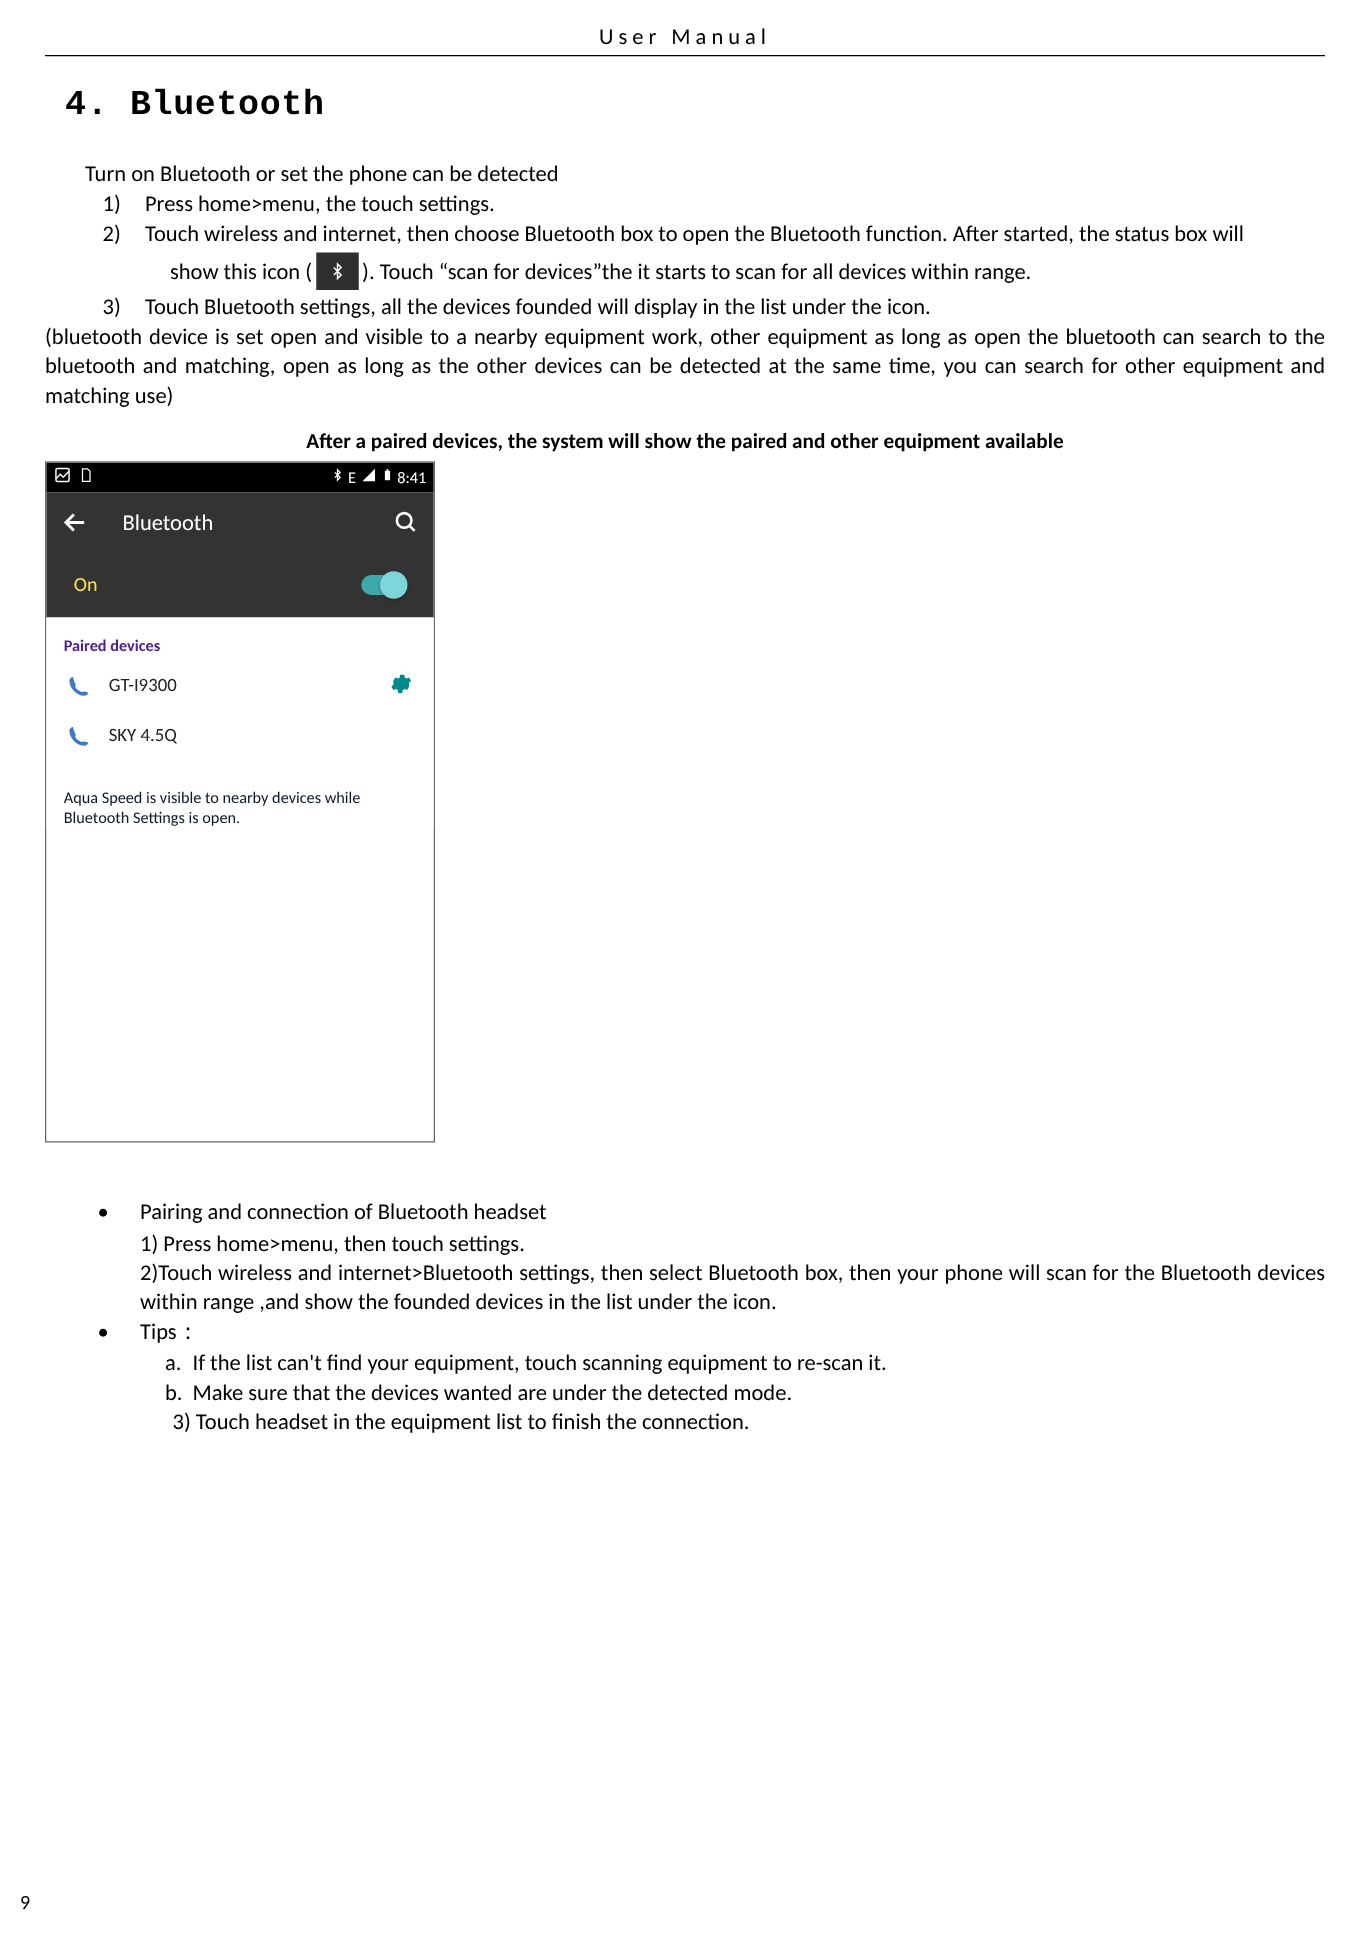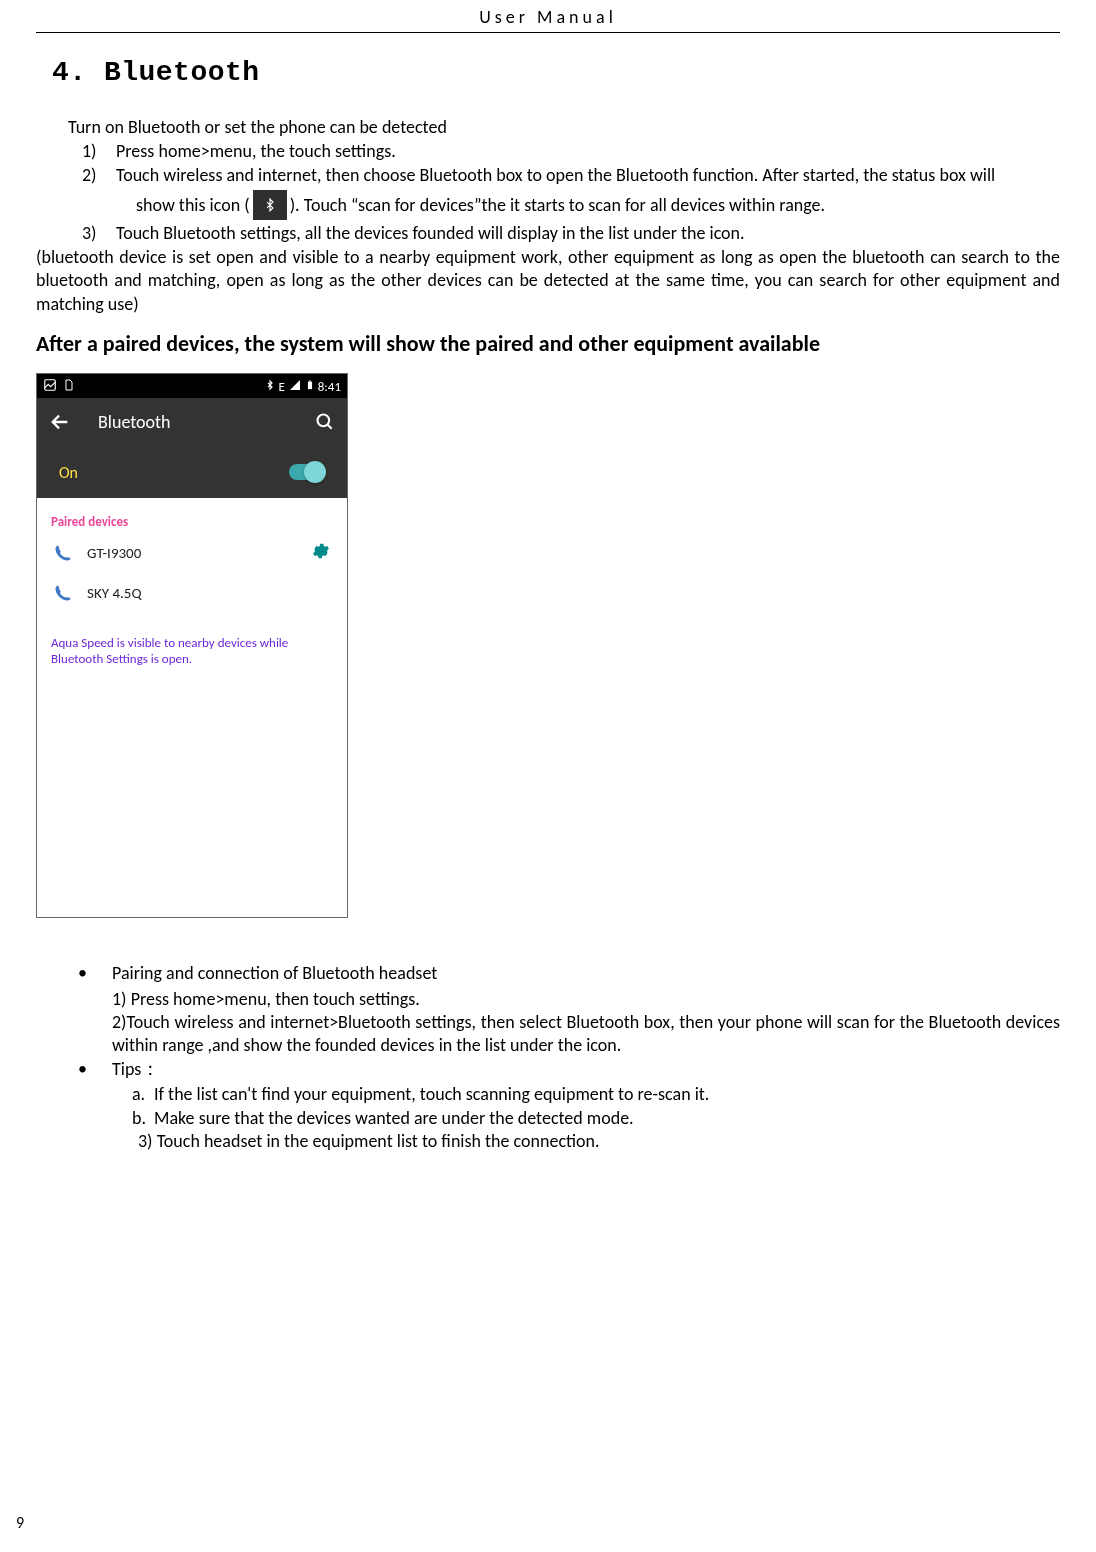--- a/index.html
+++ b/index.html
@@ -1,51 +1,51 @@
 <!DOCTYPE html>
 <html><head>
 <meta charset="utf-8">
 <style>
   * { margin: 0; padding: 0; box-sizing: border-box; }
   html, body { width: 1096px; background: #fff; font-family: "Calibri", "Segoe UI", Arial, sans-serif; color: #000; }
-  .page { width: 1096px; height: 1552px; position: relative; padding: 0 36px; }
+  .page { width: 1096px; height: 1552px; position: relative; padding: 12px 36px; }
   .header { text-align: center; font-size: 18px; padding-top: 6px; letter-spacing: 4px; }
   .hr { border: none; border-top: 1px solid #000; margin-top: 4px; margin-bottom: 24px; }
   .h2 { font-family: "Courier New", monospace; font-weight: bold; font-size: 28px; margin: 6px 0 28px 16px; letter-spacing: 0.5px; }
   .intro { font-size: 18px; margin-left: 32px; margin-bottom: 2px; }
   .ol { list-style: none; margin-left: 80px; }
   .ol > li { font-size: 18px; margin-bottom: 2px; position: relative; padding-right: 0; }
   .ol > li .num { position: absolute; left: -34px; top: 0; }
   .li2-line2 { display: flex; align-items: center; margin-top: 4px; padding-left: 20px; }
   .bticon { width: 34px; height: 30px; background: #2f2f2f; display: inline-flex; align-items: center; justify-content: center; margin: 0 3px; }
   .bticon svg { width: 14px; height: 20px; }
   .para { font-size: 18px; margin-top: 2px; text-align: justify; line-height: 1.3; }
-  .bold { font-weight: bold; font-size: 22px; margin-top: 14px; margin-bottom: 16px; }
+  .bold { font-weight: bold; font-size: 17px; margin-top: 14px; margin-bottom: 6px; text-align: center; }
 
   .phone { width: 312px; height: 545px; border: 1px solid #666; margin-top: 2px; background: #fff; position: relative; overflow: hidden; }
   .phone .statusbar { height: 24px; background: #000; display: flex; align-items: center; justify-content: space-between; padding: 0 6px; color: #fff; font-size: 12px; }
   .stat-left { display: flex; gap: 6px; align-items: center; }
   .stat-right { display: flex; gap: 3px; align-items: center; }
   .stat-right .t { font-size: 13px; }
   .appbar { background: #333; color: #fff; }
   .appbar-row1 { height: 48px; display: flex; align-items: center; padding: 0 12px; }
   .back { width: 22px; height: 22px; }
   .appbar-title { font-size: 18px; font-weight: 500; margin-left: 27px; flex: 1; }
   .search { width: 20px; height: 20px; }
   .appbar-row2 { height: 52px; display: flex; align-items: center; padding: 0 22px; justify-content: space-between; border-bottom: 0; }
   .ontext { font-size: 16px; color: #fde047; }
   .toggle { width: 36px; height: 16px; background: #3ea9ad; border-radius: 10px; position: relative; }
   .toggle-knob { position: absolute; right: -1px; top: -3px; width: 22px; height: 22px; border-radius: 50%; background: #7fd6d9; box-shadow: 0 1px 3px rgba(0,0,0,0.3); }
   .whitebody { background: #fff; padding: 10px 14px 0 14px; }
-  .section-label { color: #ec4899; font-size: 13px; font-weight: bold; padding: 6px 0 4px 0; }
+  .section-label { color: #4c1d95; font-size: 13px; font-weight: bold; padding: 6px 0 4px 0; }
   .device-row { display: flex; align-items: center; height: 40px; }
   .device-row .ph { width: 24px; display: flex; justify-content: center; }
   .device-row .name { flex: 1; font-size: 15px; margin-left: 12px; color: #222; }
   .device-row .gear { width: 22px; }
-  .vis-text { color: #6d28d9; font-size: 13px; line-height: 1.25; margin-top: 22px; }
+  .vis-text { color: #0f172a; font-size: 13px; line-height: 1.25; margin-top: 22px; }
 
   .ul { list-style: none; margin-top: 44px; }
   .ul > li { position: relative; font-size: 18px; padding-left: 76px; margin-bottom: 2px; line-height: 1.3; }
   .ul > li::before { content: "•"; position: absolute; left: 42px; top: 0; font-size: 18px; }
   .sub { margin-left: 76px; font-size: 18px; line-height: 1.3; }
   .sub2 { margin-left: 76px; font-size: 18px; text-align: justify; line-height: 1.3; }
   .tipsol { margin-left: 96px; font-size: 18px; line-height: 1.3; }
   .tipsol .row { position: relative; padding-left: 22px; }
   .tipsol .row .lab { position: absolute; left: 0; }
   .sub3 { margin-left: 102px; font-size: 18px; line-height: 1.3; }

